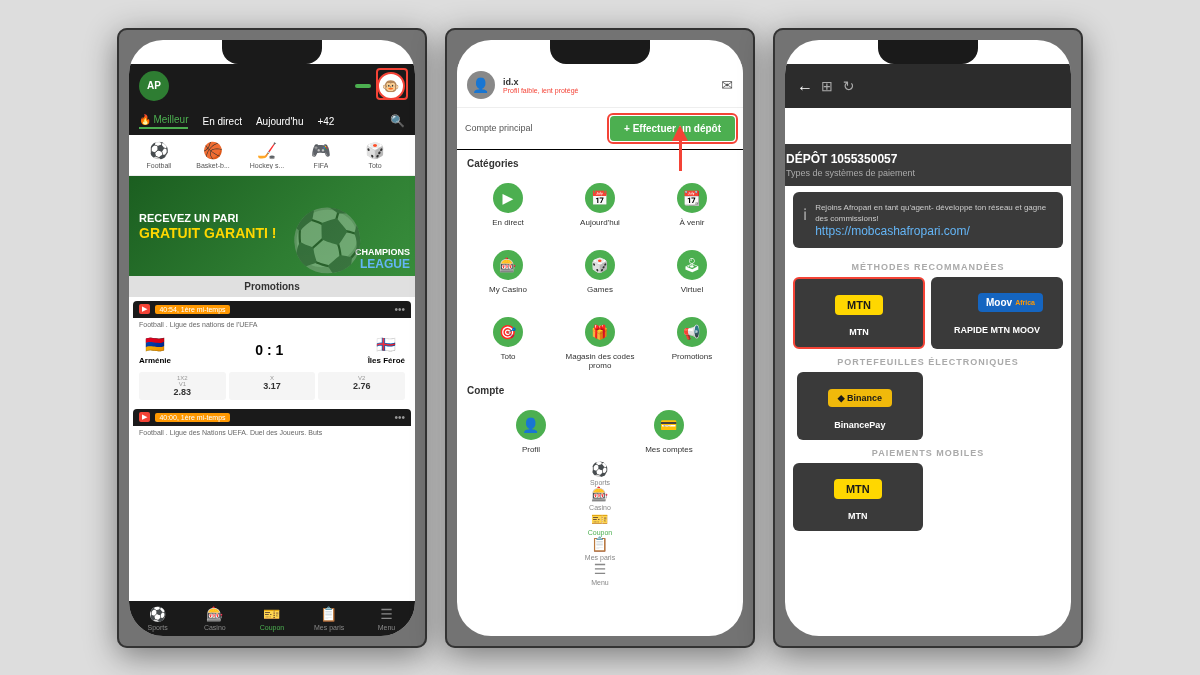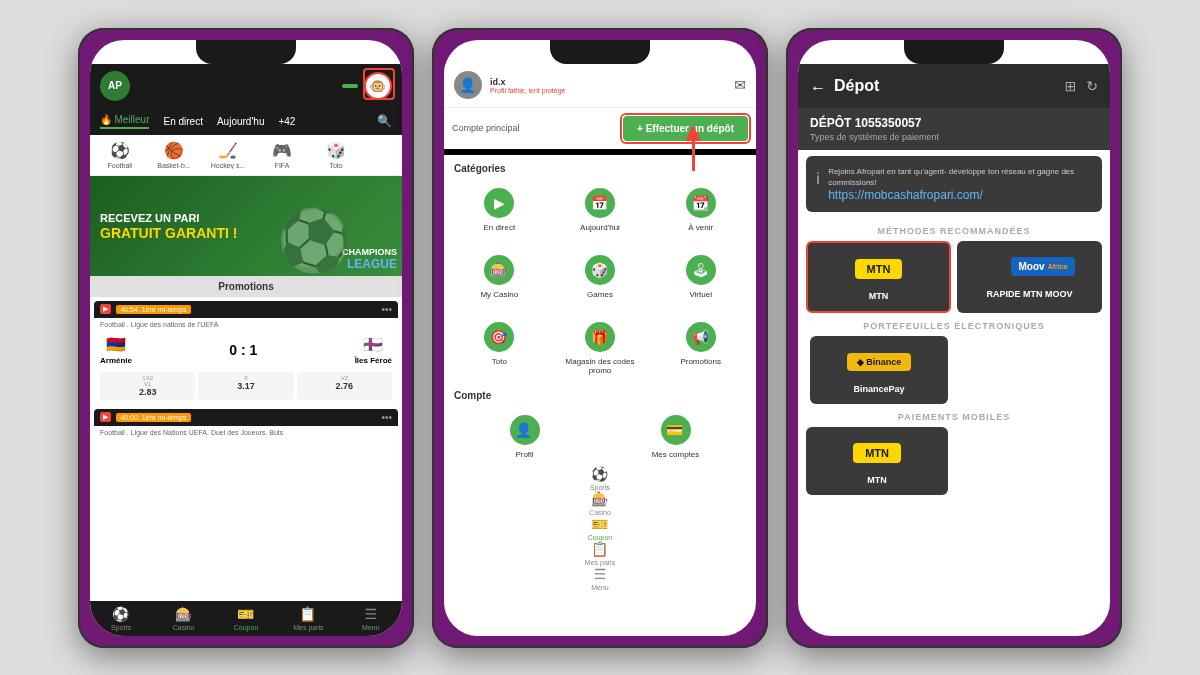--- a/index.html
+++ b/index.html
@@ -20,24 +20,24 @@
       align-items: center;
       justify-content: center;
       width: 100%;
       height: 100%;
       padding: 20px;
       background: #ddd;
     }
 
     
     .phone {
-      width: 336px;
+      width: 310px;
       height: 620px;
-      background: #701a75;
-      border-radius: 26px;
+      background: #737373;
+      border-radius: 10px;
       position: relative;
       box-shadow: 0 8px 32px rgba(0,0,0,0.45), inset 0 0 0 2px #333;
       overflow: hidden;
       flex-shrink: 0;
     }
 
     .phone-inner {
       position: absolute;
       top: 12px;
       left: 12px;
@@ -391,21 +391,21 @@
       font-size: 14px;
       color: #555;
     }
 
     .phone2 .deposit-section {
       background: #fff;
       padding: 8px;
       display: flex;
       align-items: center;
       justify-content: space-between;
-      border-bottom: 6px solid #000000;
+      border-bottom: 1px solid #000000;
     }
 
     .phone2 .compte-label {
       font-size: 9px;
       color: #555;
     }
 
     .deposit-btn {
       background: #4caf50;
       color: #fff;
@@ -505,21 +505,22 @@
       gap: 10px;
     }
 
     .phone3 .header-icon {
       color: #aaa;
       font-size: 14px;
     }
 
     .phone3 .depot-id-section {
       background: #3a3a3a;
-      padding: 8px 12px;
+      padding: 8px 1px;
+      margin-top: 36px;
     }
 
     .phone3 .depot-id {
       color: #fff;
       font-size: 12px;
       font-weight: 700;
     }
 
     .phone3 .depot-subtitle {
       color: #aaa;
@@ -911,21 +912,20 @@
     </div>
   </div>
 
   <div class="phone">
     <div class="phone-inner">
       <div class="notch"></div>
       <div class="phone3 screen">
 
         <div class="header">
           <span class="back-arrow">←</span>
-          <span class="page-title">Dépot</span>
           <div class="header-icons">
             <span class="header-icon">⊞</span>
             <span class="header-icon">↻</span>
           </div>
         </div>
 
         <div class="depot-id-section">
           <div class="depot-id">DÉPÔT 1055350057</div>
           <div class="depot-subtitle">Types de systèmes de paiement</div>
         </div>

